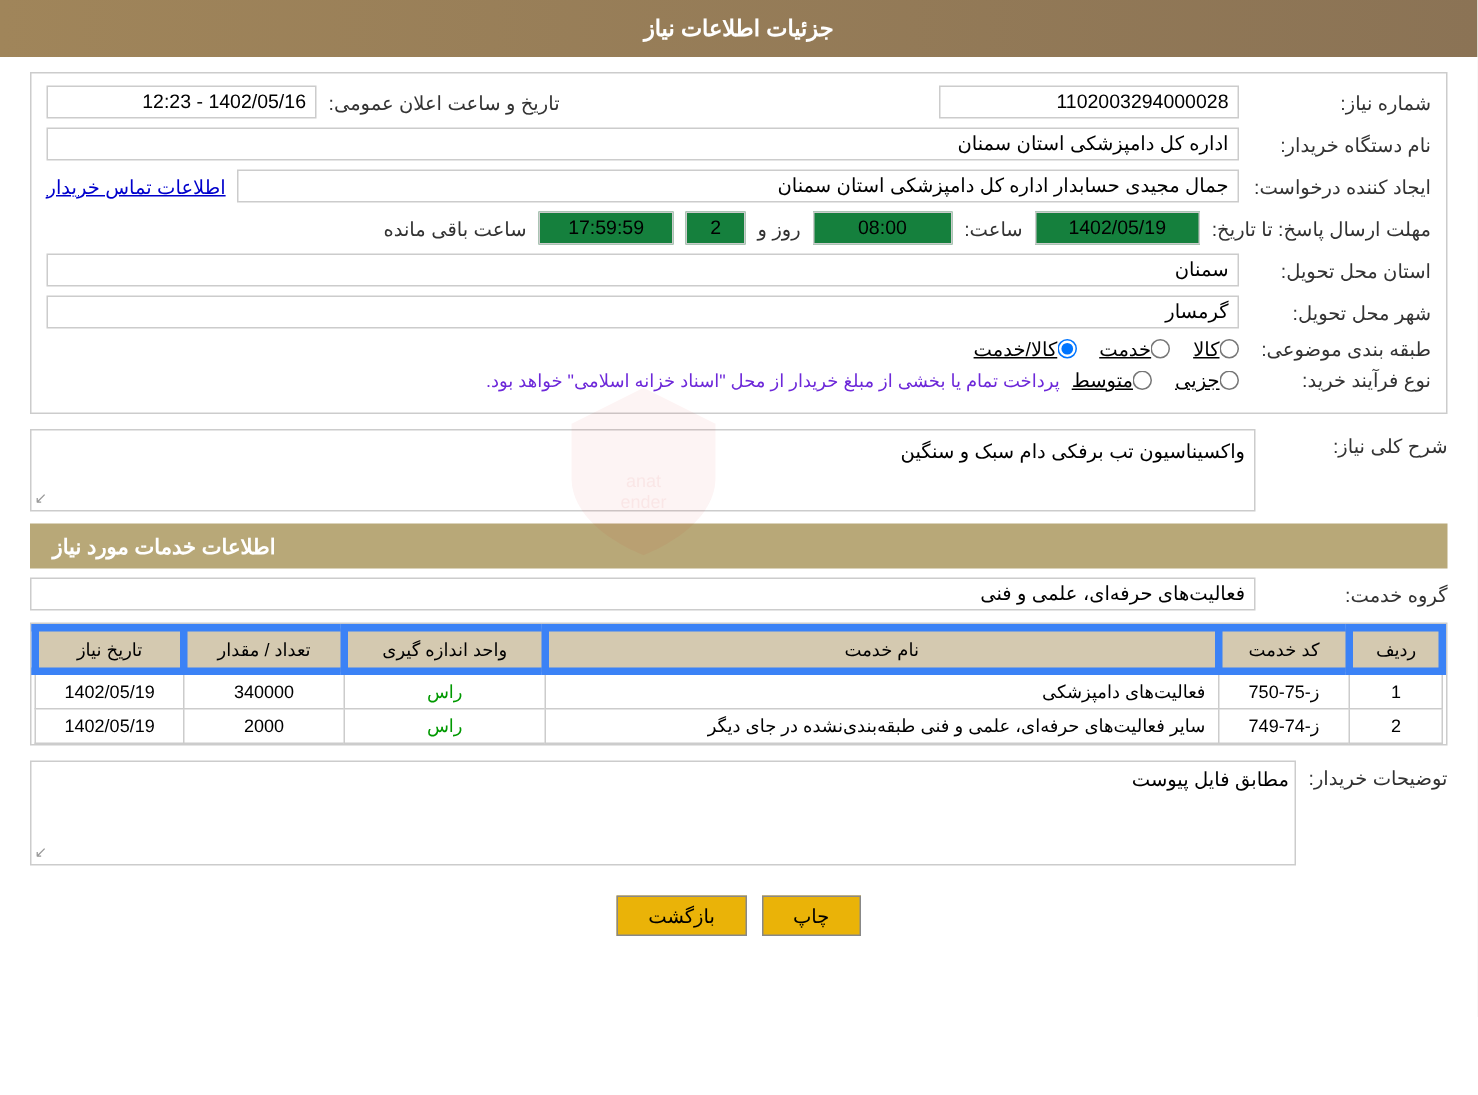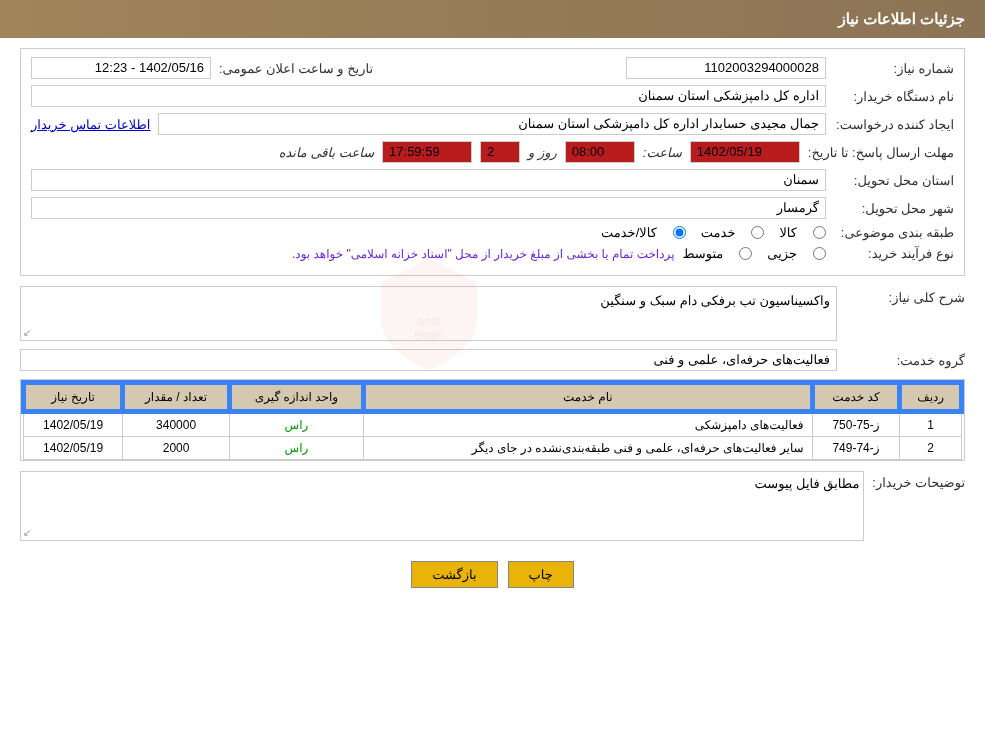--- a/index.html
+++ b/index.html
@@ -11,21 +11,21 @@
     }
     .page-wrapper {
       width: 985px;
       min-height: 730px;
       background: #fff;
       margin: 0 auto;
     }
     .header-bar {
       background: linear-gradient(to left, #8B7355, #A0855A);
       color: #fff;
-      text-align: right;
+      text-align: center;
       padding: 10px 20px;
       font-size: 15px;
       font-weight: bold;
     }
     .content {
       padding: 10px 20px;
     }
     .info-section {
       border: 1px solid #ccc;
       margin-bottom: 10px;
@@ -46,39 +46,40 @@
     .value-box {
       border: 1px solid #ccc;
       background: #fff;
       padding: 2px 6px;
       min-height: 22px;
       flex: 1;
       text-align: right;
     }
     .value-box-inline {
       border: 1px solid #ccc;
-      background: #b91c1c;
+      background: #15803d;
       padding: 2px 6px;
       min-height: 22px;
-      text-align: left;
+      text-align: center;
     }
     .link-blue {
       color: #0000cc;
       text-decoration: underline;
       cursor: pointer;
     }
     .radio-group {
       display: flex;
       gap: 15px;
       align-items: center;
     }
     .radio-item {
       display: flex;
       align-items: center;
-      gap: 16px;
+      gap: 0;
+      text-decoration: underline;
     }
     .desc-container {
       position: relative;
     }
     .desc-corner {
       position: absolute;
       bottom: 2px;
       left: 2px;
       color: #999;
       font-size: 10px;
@@ -168,21 +169,20 @@
       text-align: left;
       padding: 7px 15px;
       font-size: 14px;
       font-weight: bold;
       margin-top: 6px;
       margin-bottom: 6px;
     }
     .inline-label {
       color: #333;
       white-space: nowrap;
-      font-style: italic;
     }
   </style>
 </head>
 <body>
 
 <div class="page-wrapper">
 
   <div class="header-bar">
     <span>جزئیات اطلاعات نیاز</span>
   </div>
@@ -217,21 +217,21 @@
         </div>
         <span class="link-blue">اطلاعات تماس خریدار</span>
       </div>
 
       <div class="row">
         <span class="label">مهلت ارسال پاسخ: تا تاریخ:</span>
         <div class="value-box-inline" style="width:110px;">
           <span>1402/05/19</span>
         </div>
         <span class="inline-label">ساعت:</span>
-        <div class="value-box-inline" style="width:70px;">
+        <div class="value-box-inline" style="width:93px;">
           <span>08:00</span>
         </div>
         <span class="inline-label">روز و</span>
         <div class="value-box-inline" style="width:40px;">
           <span>2</span>
         </div>
         <div class="value-box-inline" style="width:90px;">
           <span>17:59:59</span>
         </div>
         <span class="inline-label">ساعت باقی مانده</span>
@@ -297,20 +297,23 @@
               <text x="50" y="60" text-anchor="middle" font-size="10" fill="#cc0000" opacity="0.5">anat</text>
               <text x="50" y="72" text-anchor="middle" font-size="10" fill="#cc0000" opacity="0.5">ender</text>
             </svg>
           </div>
           <span>واکسیناسیون تب برفکی دام سبک و سنگین</span>
           <span class="desc-corner">↙</span>
         </div>
       </div>
     </div>
 
+    <div class="section-divider">
+      <span>اطلاعات خدمات مورد نیاز</span>
+    </div>
 
     <div class="row" style="margin-bottom:8px;">
       <span class="label">گروه خدمت:</span>
       <div class="value-box">
         <span>فعالیت‌های حرفه‌ای، علمی و فنی</span>
       </div>
     </div>
 
     <div class="table-section">
       <table>

